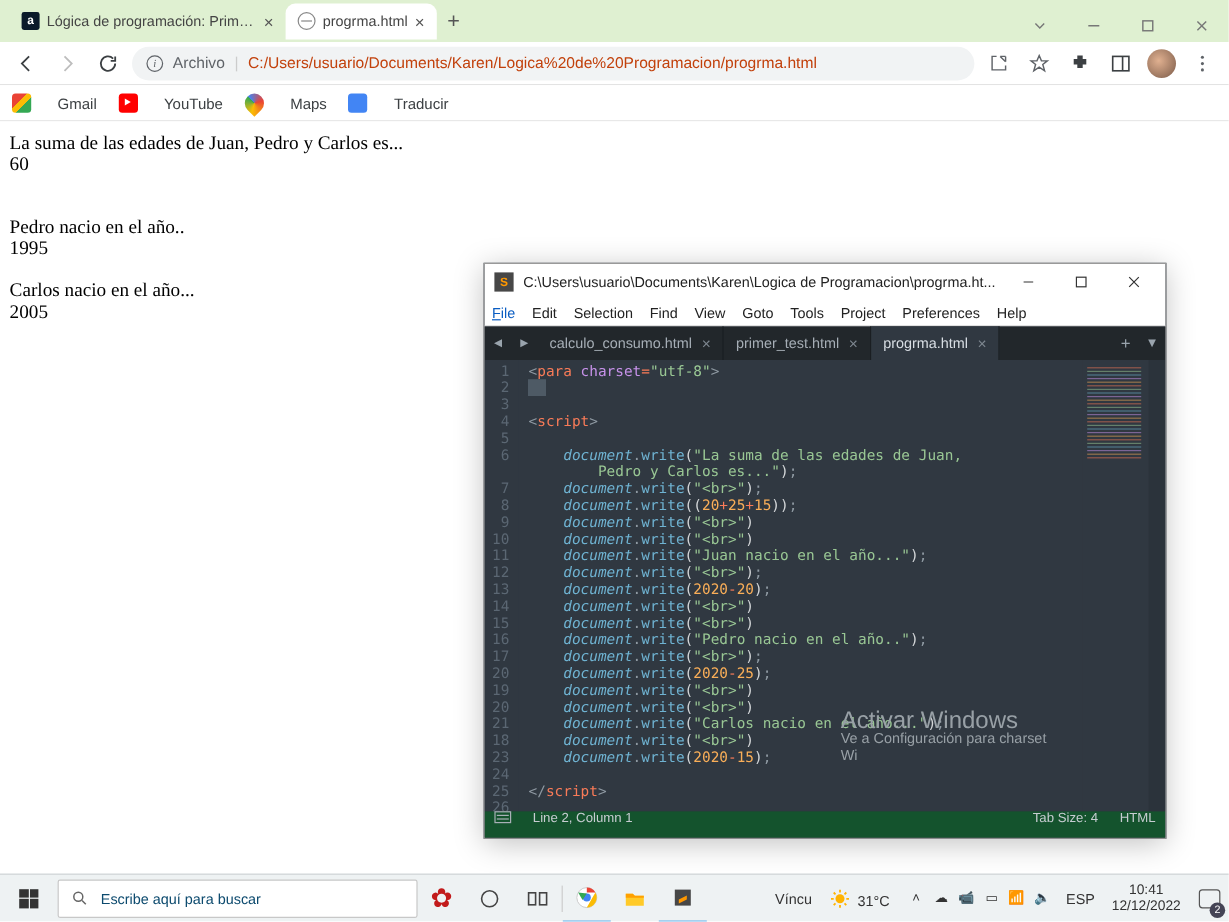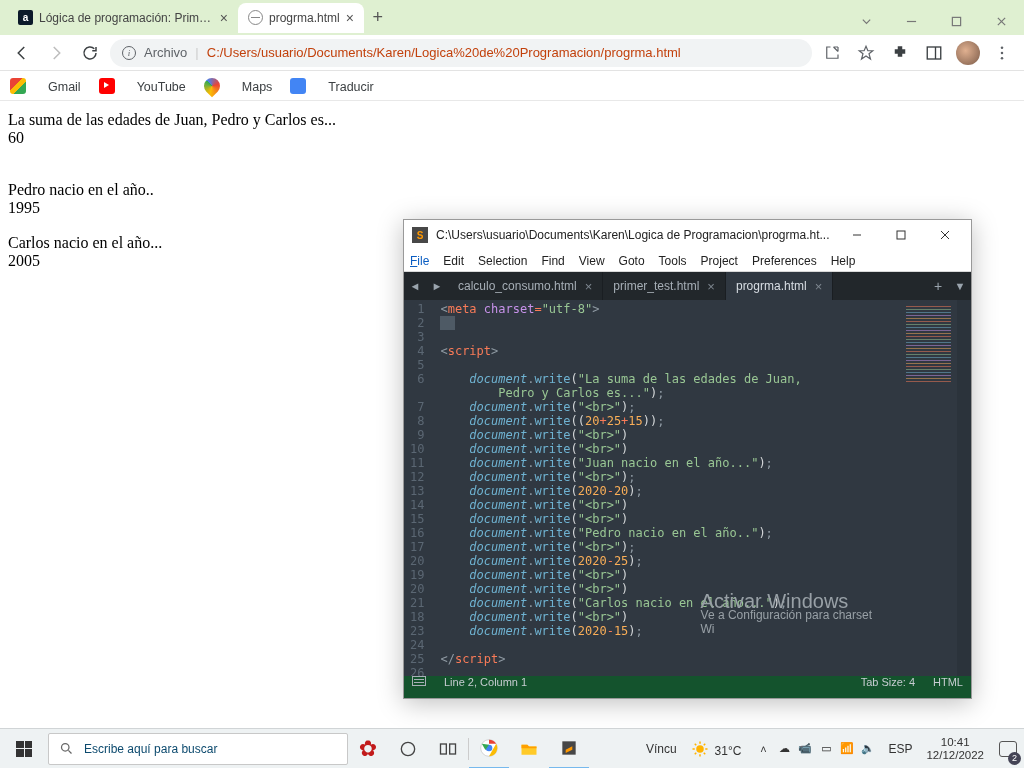--- a/index.html
+++ b/index.html
@@ -307,21 +307,21 @@
         <div>19</div>
         <div>20</div>
         <div>21</div>
         <div>18</div>
         <div>23</div>
         <div>24</div>
         <div>25</div>
         <div>26</div>
       </div>
   <div class="sl-code">
-<pre><span class="c-pun">&lt;</span><span class="c-tag">meta</span> <span class="c-attr">charset</span><span class="c-op">=</span><span class="c-str">"utf-8"</span><span class="c-pun">&gt;</span>
+<pre><span class="c-pun">&lt;</span><span class="c-tag">para</span> <span class="c-attr">charset</span><span class="c-op">=</span><span class="c-str">"utf-8"</span><span class="c-pun">&gt;</span>
 <span style="background:#4e5a65;">  </span>
 
 <span class="c-pun">&lt;</span><span class="c-tag">script</span><span class="c-pun">&gt;</span>
 
     <span class="c-obj">document</span><span class="c-pun">.</span><span class="c-call">write</span><span class="c-par">(</span><span class="c-str">"La suma de las edades de Juan,
         Pedro y Carlos es..."</span><span class="c-par">)</span><span class="c-pun">;</span>
     <span class="c-obj">document</span><span class="c-pun">.</span><span class="c-call">write</span><span class="c-par">(</span><span class="c-str">"&lt;br&gt;"</span><span class="c-par">)</span><span class="c-pun">;</span>
     <span class="c-obj">document</span><span class="c-pun">.</span><span class="c-call">write</span><span class="c-par">((</span><span class="c-num">20</span><span class="c-op">+</span><span class="c-num">25</span><span class="c-op">+</span><span class="c-num">15</span><span class="c-par">))</span><span class="c-pun">;</span>
     <span class="c-obj">document</span><span class="c-pun">.</span><span class="c-call">write</span><span class="c-par">(</span><span class="c-str">"&lt;br&gt;"</span><span class="c-par">)</span>
     <span class="c-obj">document</span><span class="c-pun">.</span><span class="c-call">write</span><span class="c-par">(</span><span class="c-str">"&lt;br&gt;"</span><span class="c-par">)</span>

